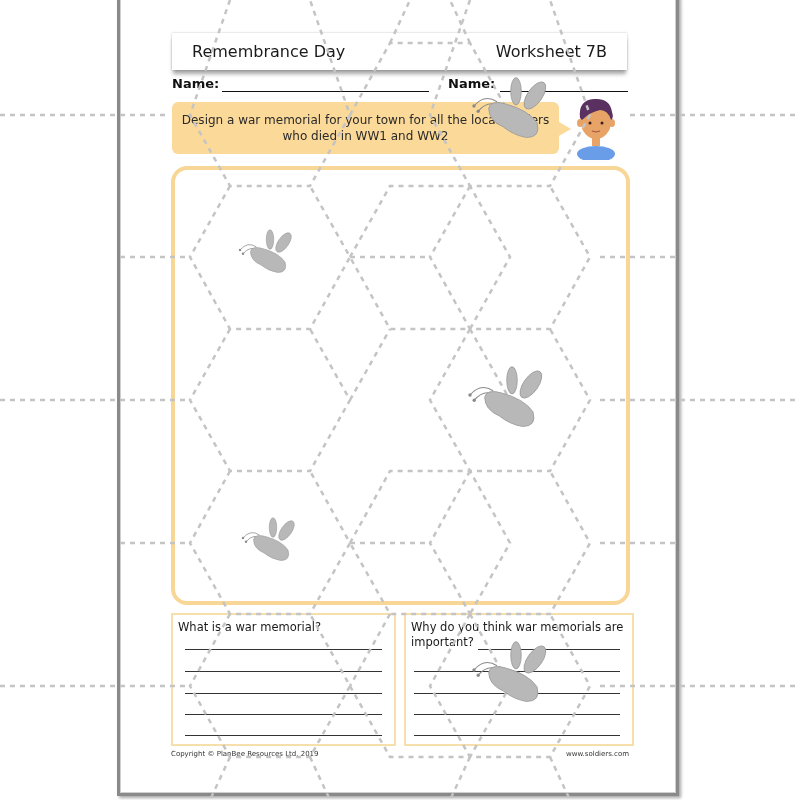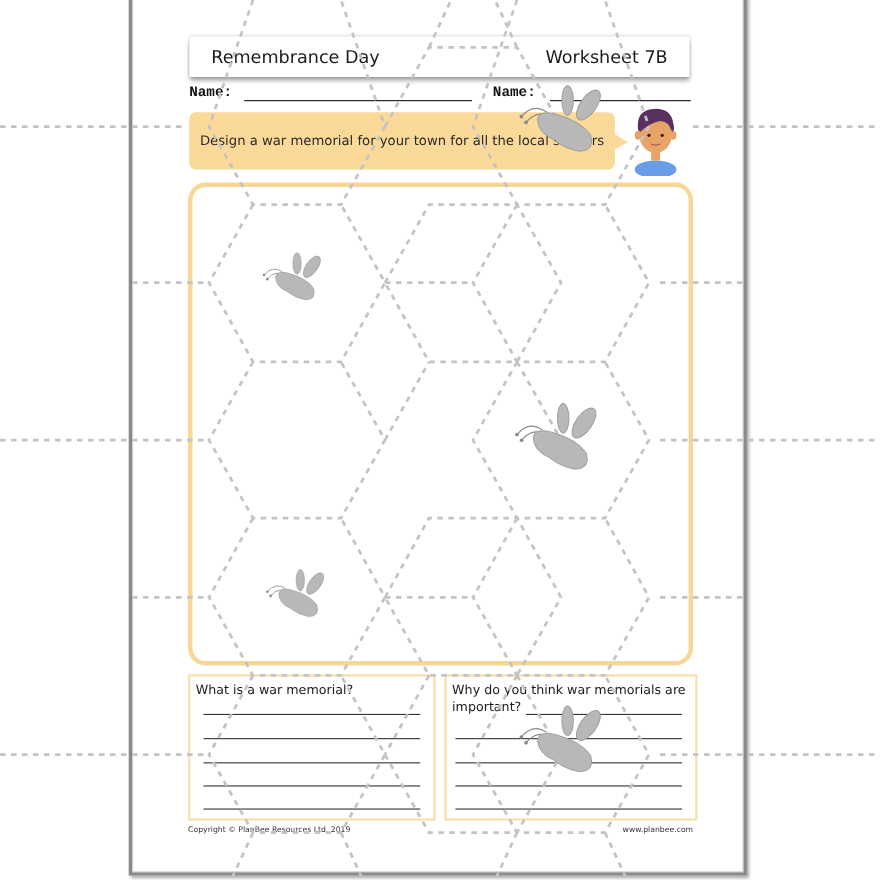--- a/index.html
+++ b/index.html
@@ -17,21 +17,21 @@
     .title-box {
       position: absolute; left: 172px; top: 33px; width: 455px; height: 37px;
       background: #fff;
       box-shadow: 0 5px 4px -1px rgba(0,0,0,0.35), 0 0 2px rgba(0,0,0,0.25);
       display: flex; align-items: center; justify-content: space-between;
       padding: 0 20px; box-sizing: border-box;
       font-size: 16px; color: #1a1a1a;
     }
     .name-row {
       position: absolute; left: 172px; top: 76px; width: 456px; height: 18px;
-      font-size: 13px; font-weight: bold; color: #111; font-family: Liberation Mono, monospace;
+      font-size: 13px; font-weight: bold; color: #111;
     }
     .name-row .lbl { position: absolute; top: 0; }
     .name-row .line { position: absolute; top: 15px; height: 0; border-top: 1.5px solid #111; }
     .instruction {
       position: absolute; left: 172px; top: 102px; width: 387px; height: 52px;
       background: #fbd998; border-radius: 6px;
       display: flex; align-items: center; justify-content: center; text-align: center;
       font-size: 12px; line-height: 16px; color: #2a2a2a; padding: 0 8px; box-sizing: border-box;
     }
     .instruction::after {
@@ -68,20 +68,21 @@
 <div class="name-row">
   <span class="lbl" style="left:0">Name:</span>
   <span class="line" style="left:50px;width:207px"></span>
   <span class="lbl" style="left:276px">Name:</span>
   <span class="line" style="left:328px;width:128px"></span>
 </div>
 
 <div class="instruction">
   <div>
     <div>Design a war memorial for your town for all the local soldiers</div>
+    <div>who died in WW1 and WW2</div>
   </div>
 </div>
 
 <svg class="avatar" viewBox="0 0 52 70">
   <ellipse cx="26" cy="64" rx="19" ry="8" fill="#6a9de8"></ellipse>
   <rect x="22" y="46" width="8" height="10" fill="#e8a466"></rect>
   <ellipse cx="26" cy="32" rx="15" ry="17" fill="#e8a466"></ellipse>
   <ellipse cx="10" cy="33" rx="3" ry="4" fill="#e8a466"></ellipse>
   <ellipse cx="42" cy="33" rx="3" ry="4" fill="#e8a466"></ellipse>
   <path d="M10 28 Q8 10 24 9 Q40 8 42 22 Q44 28 41 30 Q38 20 30 20 Q20 22 12 30 Z" fill="#5a3060"></path>
@@ -104,21 +105,21 @@
 <div class="qbox" style="left:404px;width:230px">
   <div class="q">Why do you think war memorials are important?</div>
   <div class="wline" style="left:72px;right:12px;top:34px"></div>
   <div class="wline" style="left:8px;right:12px;top:56px"></div>
   <div class="wline" style="left:8px;right:12px;top:78px"></div>
   <div class="wline" style="left:8px;right:12px;top:99px"></div>
   <div class="wline" style="left:8px;right:12px;top:120px"></div>
 </div>
 
 <div class="footer" style="left:171px">Copyright © PlanBee Resources Ltd. 2019</div>
-<div class="footer" style="left:566px">www.planbee.com</div>
+<div class="footer" style="left:566px">www.soldiers.com</div>
 
 <svg class="overlay" width="800" height="800">
   <defs>
     <g id="bee">
       <path d="M0 0 q10 -12 22 -4" stroke="#8a8a8a" stroke-width="1" fill="none"></path>
       <path d="M4 5 q10 -12 22 -4" stroke="#8a8a8a" stroke-width="1" fill="none"></path>
       <circle cx="0" cy="0" r="1.6" fill="#8a8a8a"></circle>
       <circle cx="4" cy="5" r="1.6" fill="#8a8a8a"></circle>
       <ellipse cx="40" cy="-14" rx="5" ry="13" fill="#b8b8b8" stroke="#9a9a9a" stroke-width="0.8"></ellipse>
       <ellipse cx="58" cy="-10" rx="7" ry="15" transform="rotate(35 58 -10)" fill="#b8b8b8" stroke="#9a9a9a" stroke-width="0.8"></ellipse>

